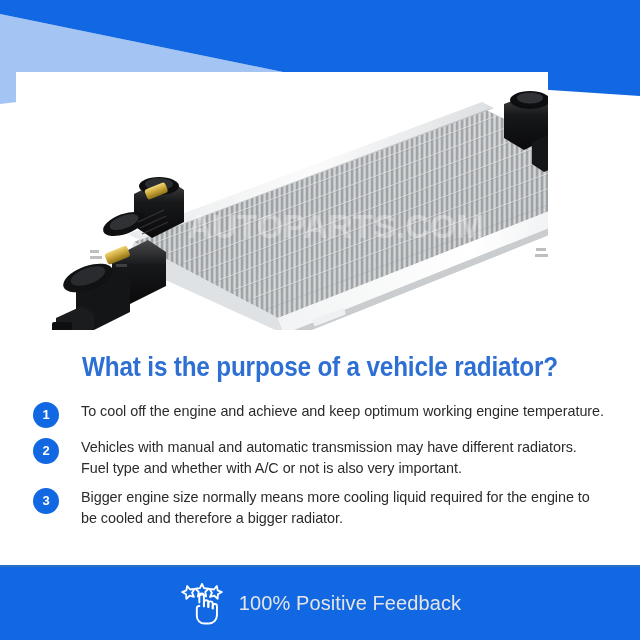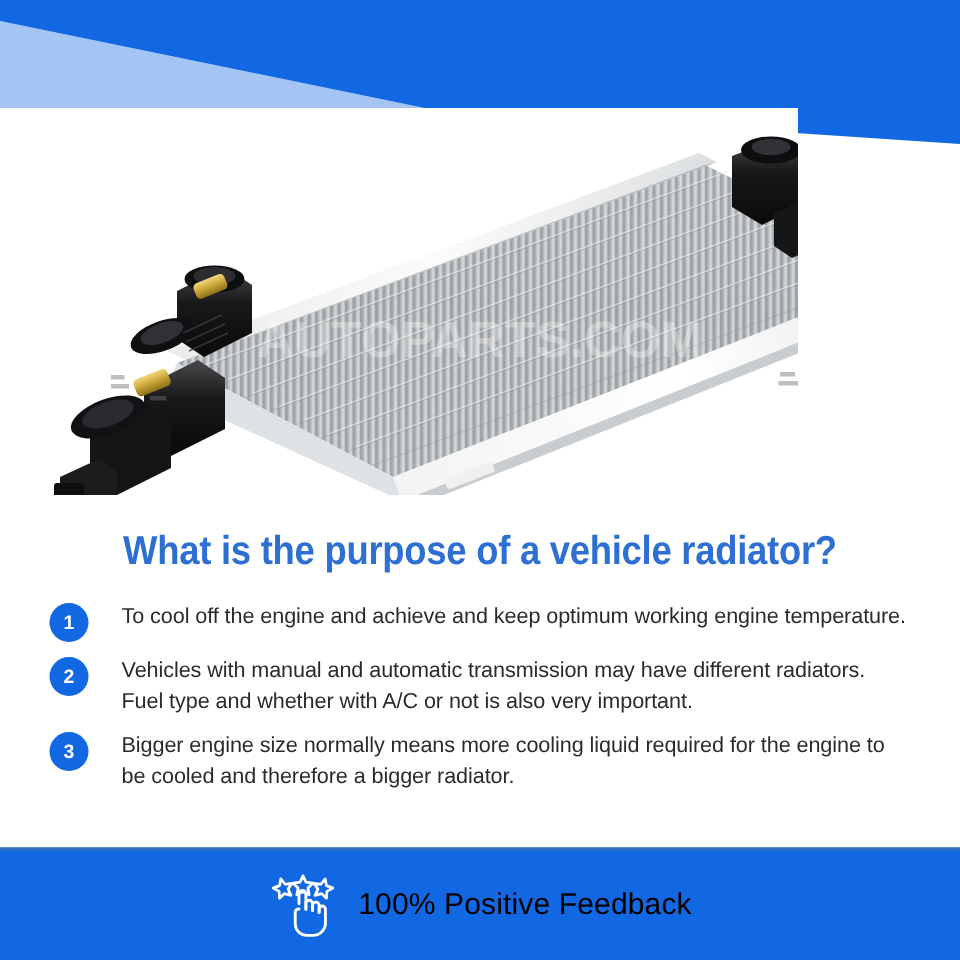--- a/index.html
+++ b/index.html
@@ -24,21 +24,21 @@
     left: 0; top: 0;
     width: 640px;
     height: 130px;
     overflow: hidden;
   }
   .hero svg { display: block; }
 
   
   .photo {
     position: absolute;
-    left: 0;
+    left: 16px;
     top: 72px;
     width: 532px;
     height: 258px;
     overflow: hidden;
   }
   .photo svg { display: block; }
 
   
   .heading {
     position: absolute;
@@ -107,21 +107,21 @@
     display: flex;
     align-items: center;
   }
   .feedback-icon {
     width: 46px;
     height: 46px;
     margin-right: 14px;
     display: block;
   }
   .banner-text {
-    color: #000000;
+    color: #e5e5e5;
     font-size: 20px;
     letter-spacing: 0.1px;
   }
 </style>
 </head>
 <body>
 
 <div id="page">
 
   <div class="hero">

